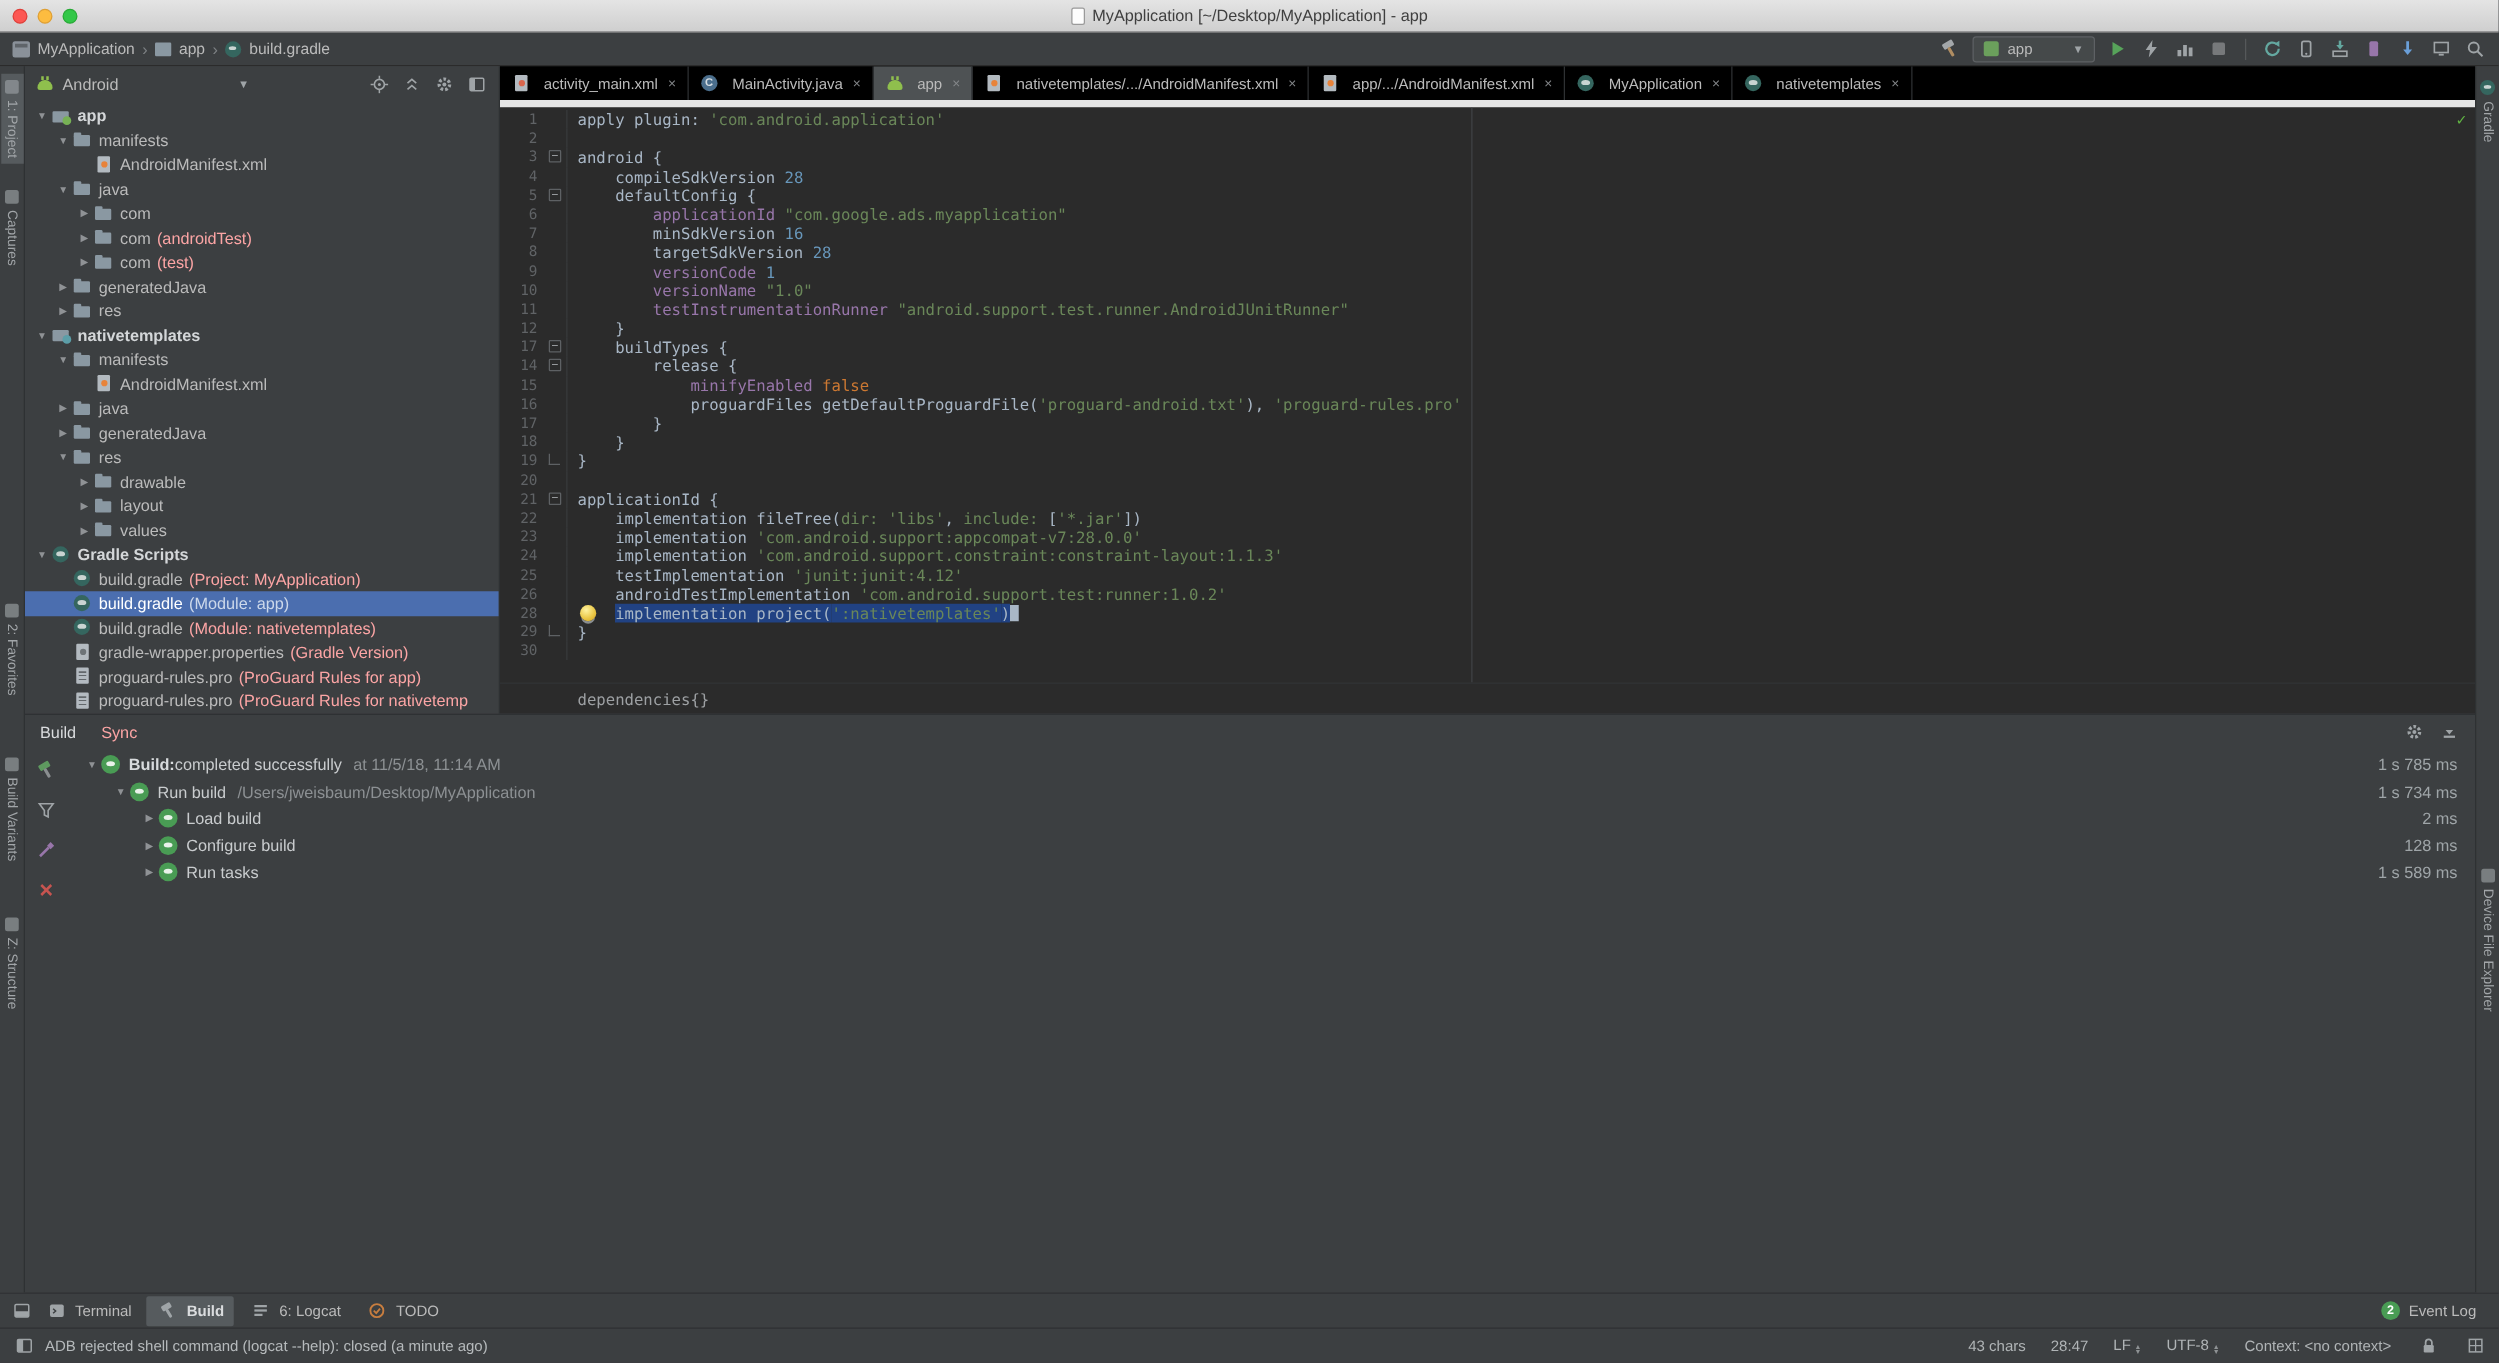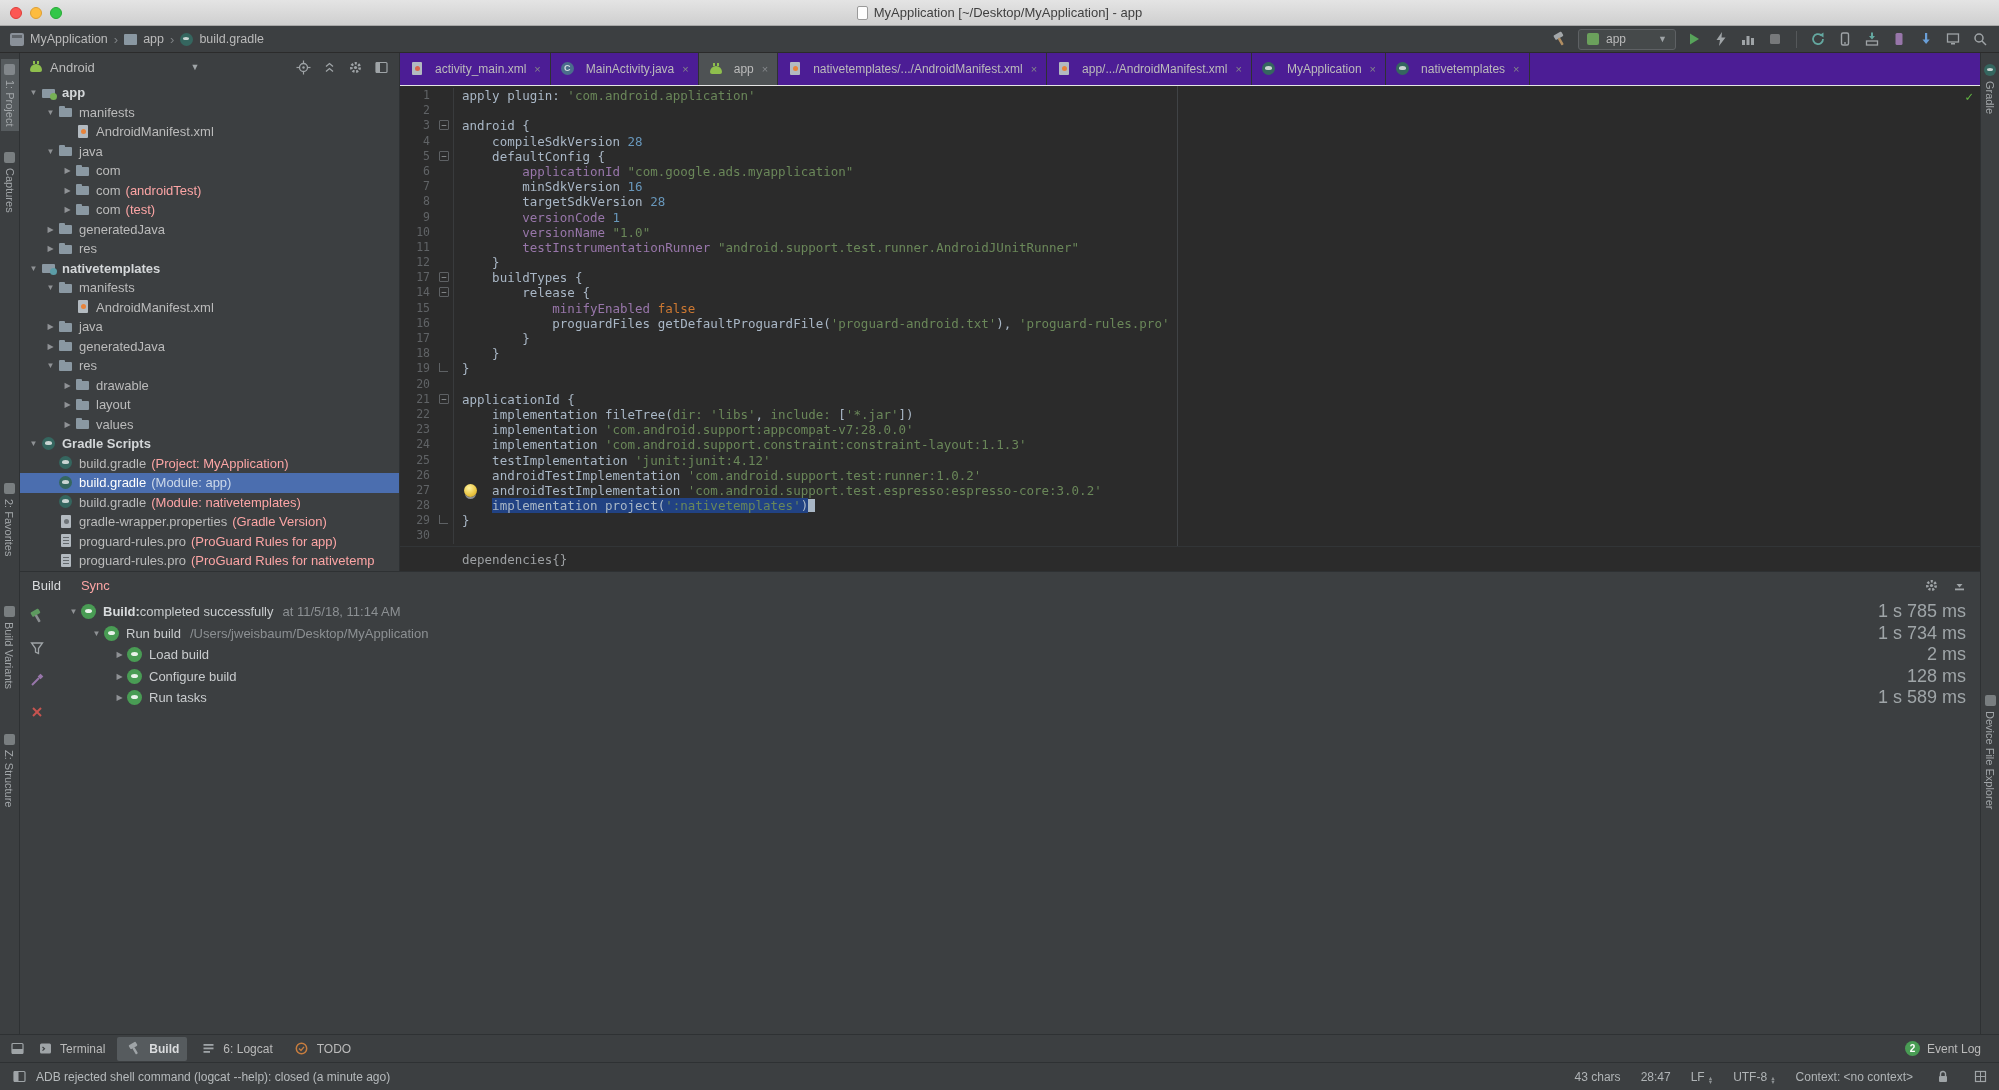--- a/index.html
+++ b/index.html
@@ -72,21 +72,21 @@
 .ic-gradle::before,.ic-gradle-file::before{content:"";position:absolute;left:4px;top:5px;width:7px;height:4px;border-radius:50% 50% 40% 40%;background:#c9d4d2;z-index:1}
 .ic-class::after{content:"C";position:absolute;left:1px;top:1px;width:13px;height:13px;border-radius:50%;background:#4b6e8c;color:#d6dde2;font:700 9px/13px "Liberation Sans",sans-serif;text-align:center}
 .ic-android::after{content:"";position:absolute;left:2px;top:5px;width:12px;height:8px;background:#8fbf4d;border-radius:6px 6px 2px 2px}
 .ic-android::before{content:"";position:absolute;left:5px;top:2px;width:2px;height:3px;background:#8fbf4d;box-shadow:4px 0 0 #8fbf4d;z-index:1}
 .ic-gradle-sm{width:13px;height:13px;border-radius:50%;background:#35665f;display:inline-block;position:relative}
 .ic-gradle-sm::after{content:"";position:absolute;left:3px;top:4px;width:6px;height:3px;border-radius:50%;background:#c9d4d2}
 .ic-folder-sm{width:13px;height:11px;background:#8a98a2;border-radius:1px;display:inline-block}
 
 
 .editor-col{flex:1;display:flex;flex-direction:column;min-width:0}
-.tabs{height:33px;background:#4c1d95;border-bottom:1px solid #e5e5e5;display:flex;align-items:stretch;flex:none;overflow:hidden}
+.tabs{height:33px;background:#000000;border-bottom:6px solid #e5e5e5;display:flex;align-items:stretch;flex:none;overflow:hidden}
 .tab{display:flex;align-items:center;gap:5px;padding:0 9px;font-size:12px;color:#bbb;border-right:1px solid #2e3133;white-space:nowrap}
 .tab.selected{background:#4e5254}
 .tab .close{color:#84878a;font-size:11px;margin-left:3px}
 
 .editor{flex:1;background:#2b2b2b;position:relative;font-family:"DejaVu Sans Mono",monospace;font-size:12.5px;overflow:hidden;min-height:0}
 .code-area{padding-top:2px}
 .code-line{display:flex;height:15.2px;line-height:15.2px;white-space:pre}
 .lnum{width:36px;text-align:right;color:#606366;flex:none;padding-right:6px;font-size:11.5px}
 .fold{width:18px;flex:none;position:relative;border-right:1px solid #393b3d}
 .fold-box{position:absolute;left:3px;top:2px;width:10px;height:10px;border:1px solid #5e6164;background:#2b2b2b;color:#9da0a3;font-size:9px;line-height:8px;text-align:center;border-radius:1px}
@@ -109,21 +109,21 @@
 .build-head-right{margin-left:auto;display:flex;align-items:center;gap:10px}
 .build-body{flex:1;display:flex;min-height:0}
 .build-toolcol{width:34px;flex:none;display:flex;flex-direction:column;align-items:center;padding-top:8px;gap:14px}
 .build-tree{flex:1;padding-top:2px;font-size:13px;color:#c3c6c8;min-width:0}
 .brow{height:21.5px;display:flex;align-items:center;padding-right:14px;white-space:nowrap}
 .task-ic{width:15px;height:15px;border-radius:50%;background:#499c54;position:relative;flex:none;margin-right:7px}
 .task-ic::after{content:"";position:absolute;left:4px;top:5px;width:7px;height:4px;border-radius:50%;background:#e9f2ea}
 .b-bold{font-weight:700;color:#d8dbdd}
 .b-label{color:#c9ccce}
 .b-meta{color:#8c9093;margin-left:9px}
-.duration{margin-left:auto;color:#9fa5a8;font-size:18px}
+.duration{margin-left:auto;color:#9fa5a8;font-size:13px}
 
 
 .bottombar{height:28px;background:#3c3f41;border-top:1px solid #2e3133;display:flex;align-items:center;padding:0 8px;font-size:12px;color:#bbb;flex:none}
 .bb-item{display:flex;align-items:center;gap:6px;padding:3px 8px;margin:0 2px;border-radius:2px}
 .bb-item.selected{background:#565b5e;color:#dadcde;font-weight:700}
 .event{margin-left:auto;display:flex;align-items:center;gap:7px;margin-right:10px}
 .badge{width:15px;height:15px;border-radius:50%;background:#499c54;color:#fff;font-size:10px;font-weight:700;display:flex;align-items:center;justify-content:center}
 
 
 .statusbar{height:28px;background:#3c3f41;border-top:1px solid #2e3133;display:flex;align-items:center;padding:0 10px;font-size:12px;color:#b6babc;flex:none}
@@ -500,21 +500,20 @@
                 <div class="code-line"><span class="lnum">17</span><span class="fold"></span><span class="ct"><span class="d">        }</span></span></div>
                 <div class="code-line"><span class="lnum">18</span><span class="fold"></span><span class="ct"><span class="d">    }</span></span></div>
                 <div class="code-line"><span class="lnum">19</span><span class="fold"><span class="fold-end"></span></span><span class="ct"><span class="d">}</span></span></div>
                 <div class="code-line"><span class="lnum">20</span><span class="fold"></span><span class="ct"></span></div>
                 <div class="code-line"><span class="lnum">21</span><span class="fold"><span class="fold-box">−</span></span><span class="ct"><span class="d">applicationId {</span></span></div>
                 <div class="code-line"><span class="lnum">22</span><span class="fold"></span><span class="ct"><span class="d">    implementation fileTree(</span><span class="m">dir:</span><span class="d"> </span><span class="s">'libs'</span><span class="d">, </span><span class="m">include:</span><span class="d"> [</span><span class="s">'*.jar'</span><span class="d">])</span></span></div>
                 <div class="code-line"><span class="lnum">23</span><span class="fold"></span><span class="ct"><span class="d">    implementation </span><span class="s">'com.android.support:appcompat-v7:28.0.0'</span></span></div>
                 <div class="code-line"><span class="lnum">24</span><span class="fold"></span><span class="ct"><span class="d">    implementation </span><span class="s">'com.android.support.constraint:constraint-layout:1.1.3'</span></span></div>
                 <div class="code-line"><span class="lnum">25</span><span class="fold"></span><span class="ct"><span class="d">    testImplementation </span><span class="s">'junit:junit:4.12'</span></span></div>
                 <div class="code-line"><span class="lnum">26</span><span class="fold"></span><span class="ct"><span class="d">    androidTestImplementation </span><span class="s">'com.android.support.test:runner:1.0.2'</span></span></div>
-                <div class="code-line"><span class="lnum">27</span><span class="fold"></span><span class="ct"><span class="d">    androidTestImplementation </span><span class="s">'com.android.support.test.espresso:espresso-core:3.0.2'</span></span></div>
                 <div class="code-line"><span class="lnum">28</span><span class="fold"></span><span class="ct"><span class="d">    </span><span class="d sel">implementation project(</span><span class="s sel">':nativetemplates'</span><span class="d sel">)</span><span class="caret"></span></span></div>
                 <div class="code-line"><span class="lnum">29</span><span class="fold"><span class="fold-end"></span></span><span class="ct"><span class="d">}</span></span></div>
                 <div class="code-line"><span class="lnum">30</span><span class="fold"></span><span class="ct"></span></div>
               </div>
             <div class="margin-line"></div>
             <div class="bulb"></div>
             <div class="insp-ok">✓</div>
           </div>
           <div class="ed-crumbs">
             <span>dependencies{}</span>

